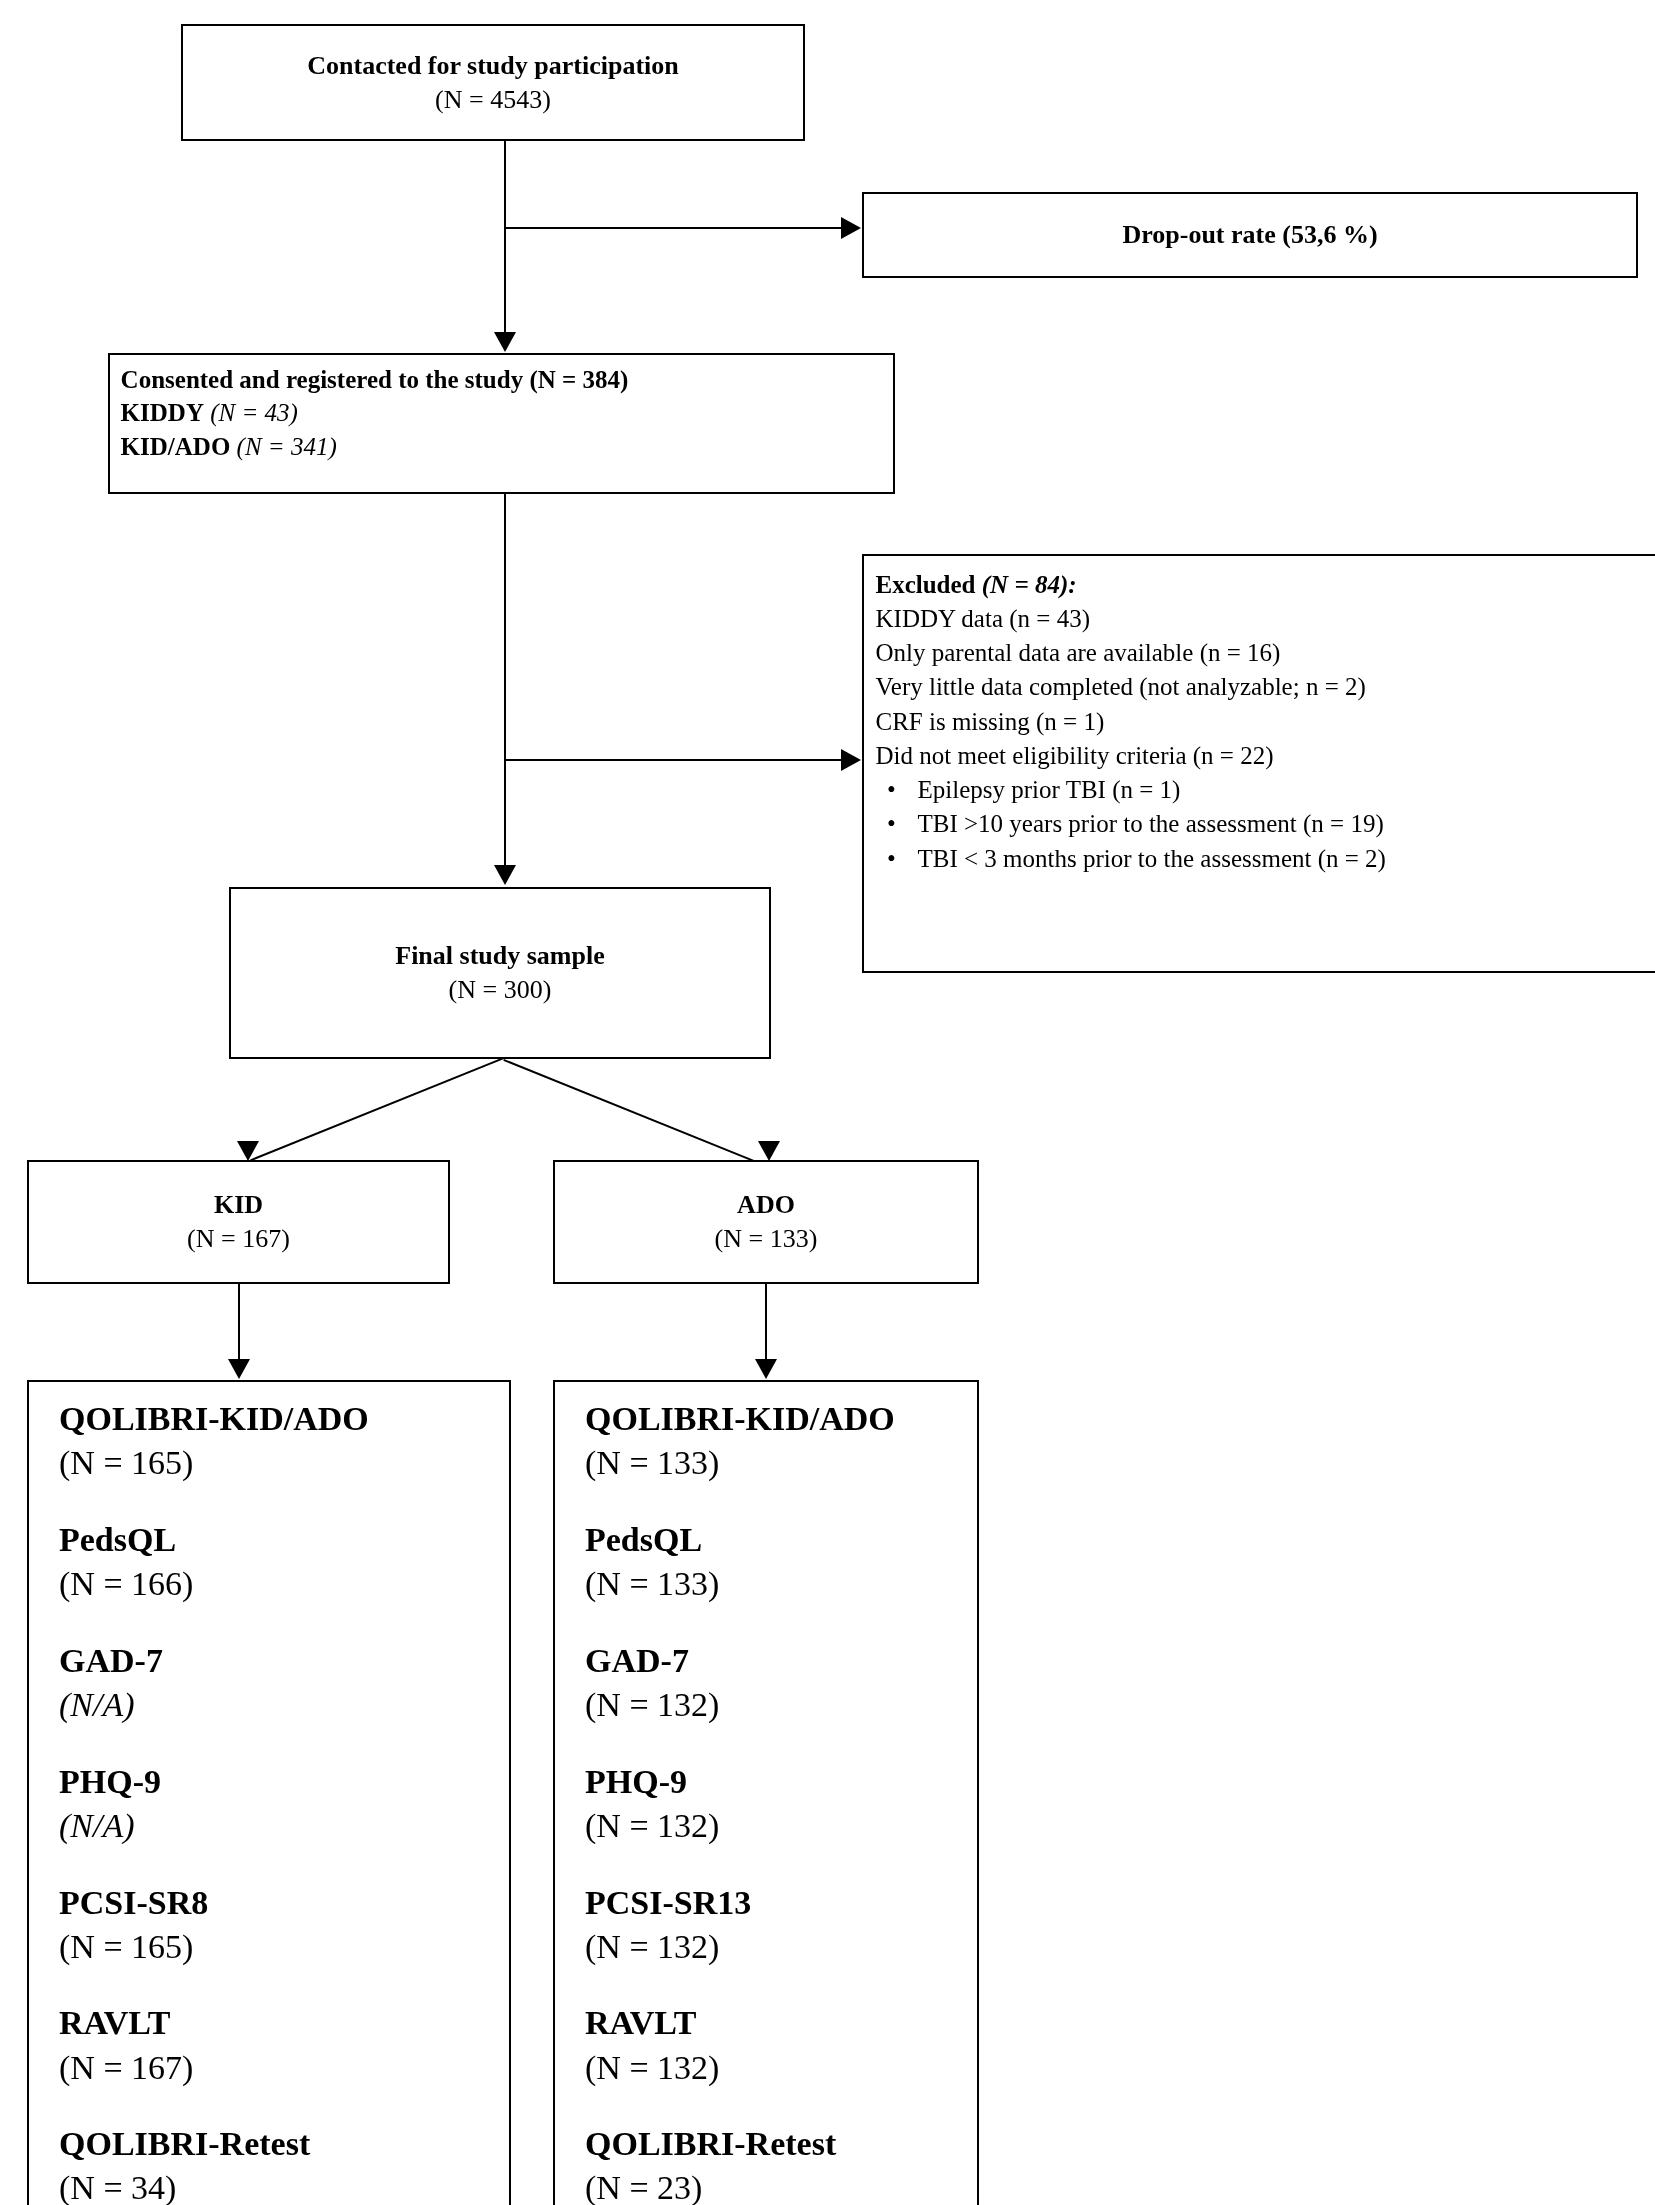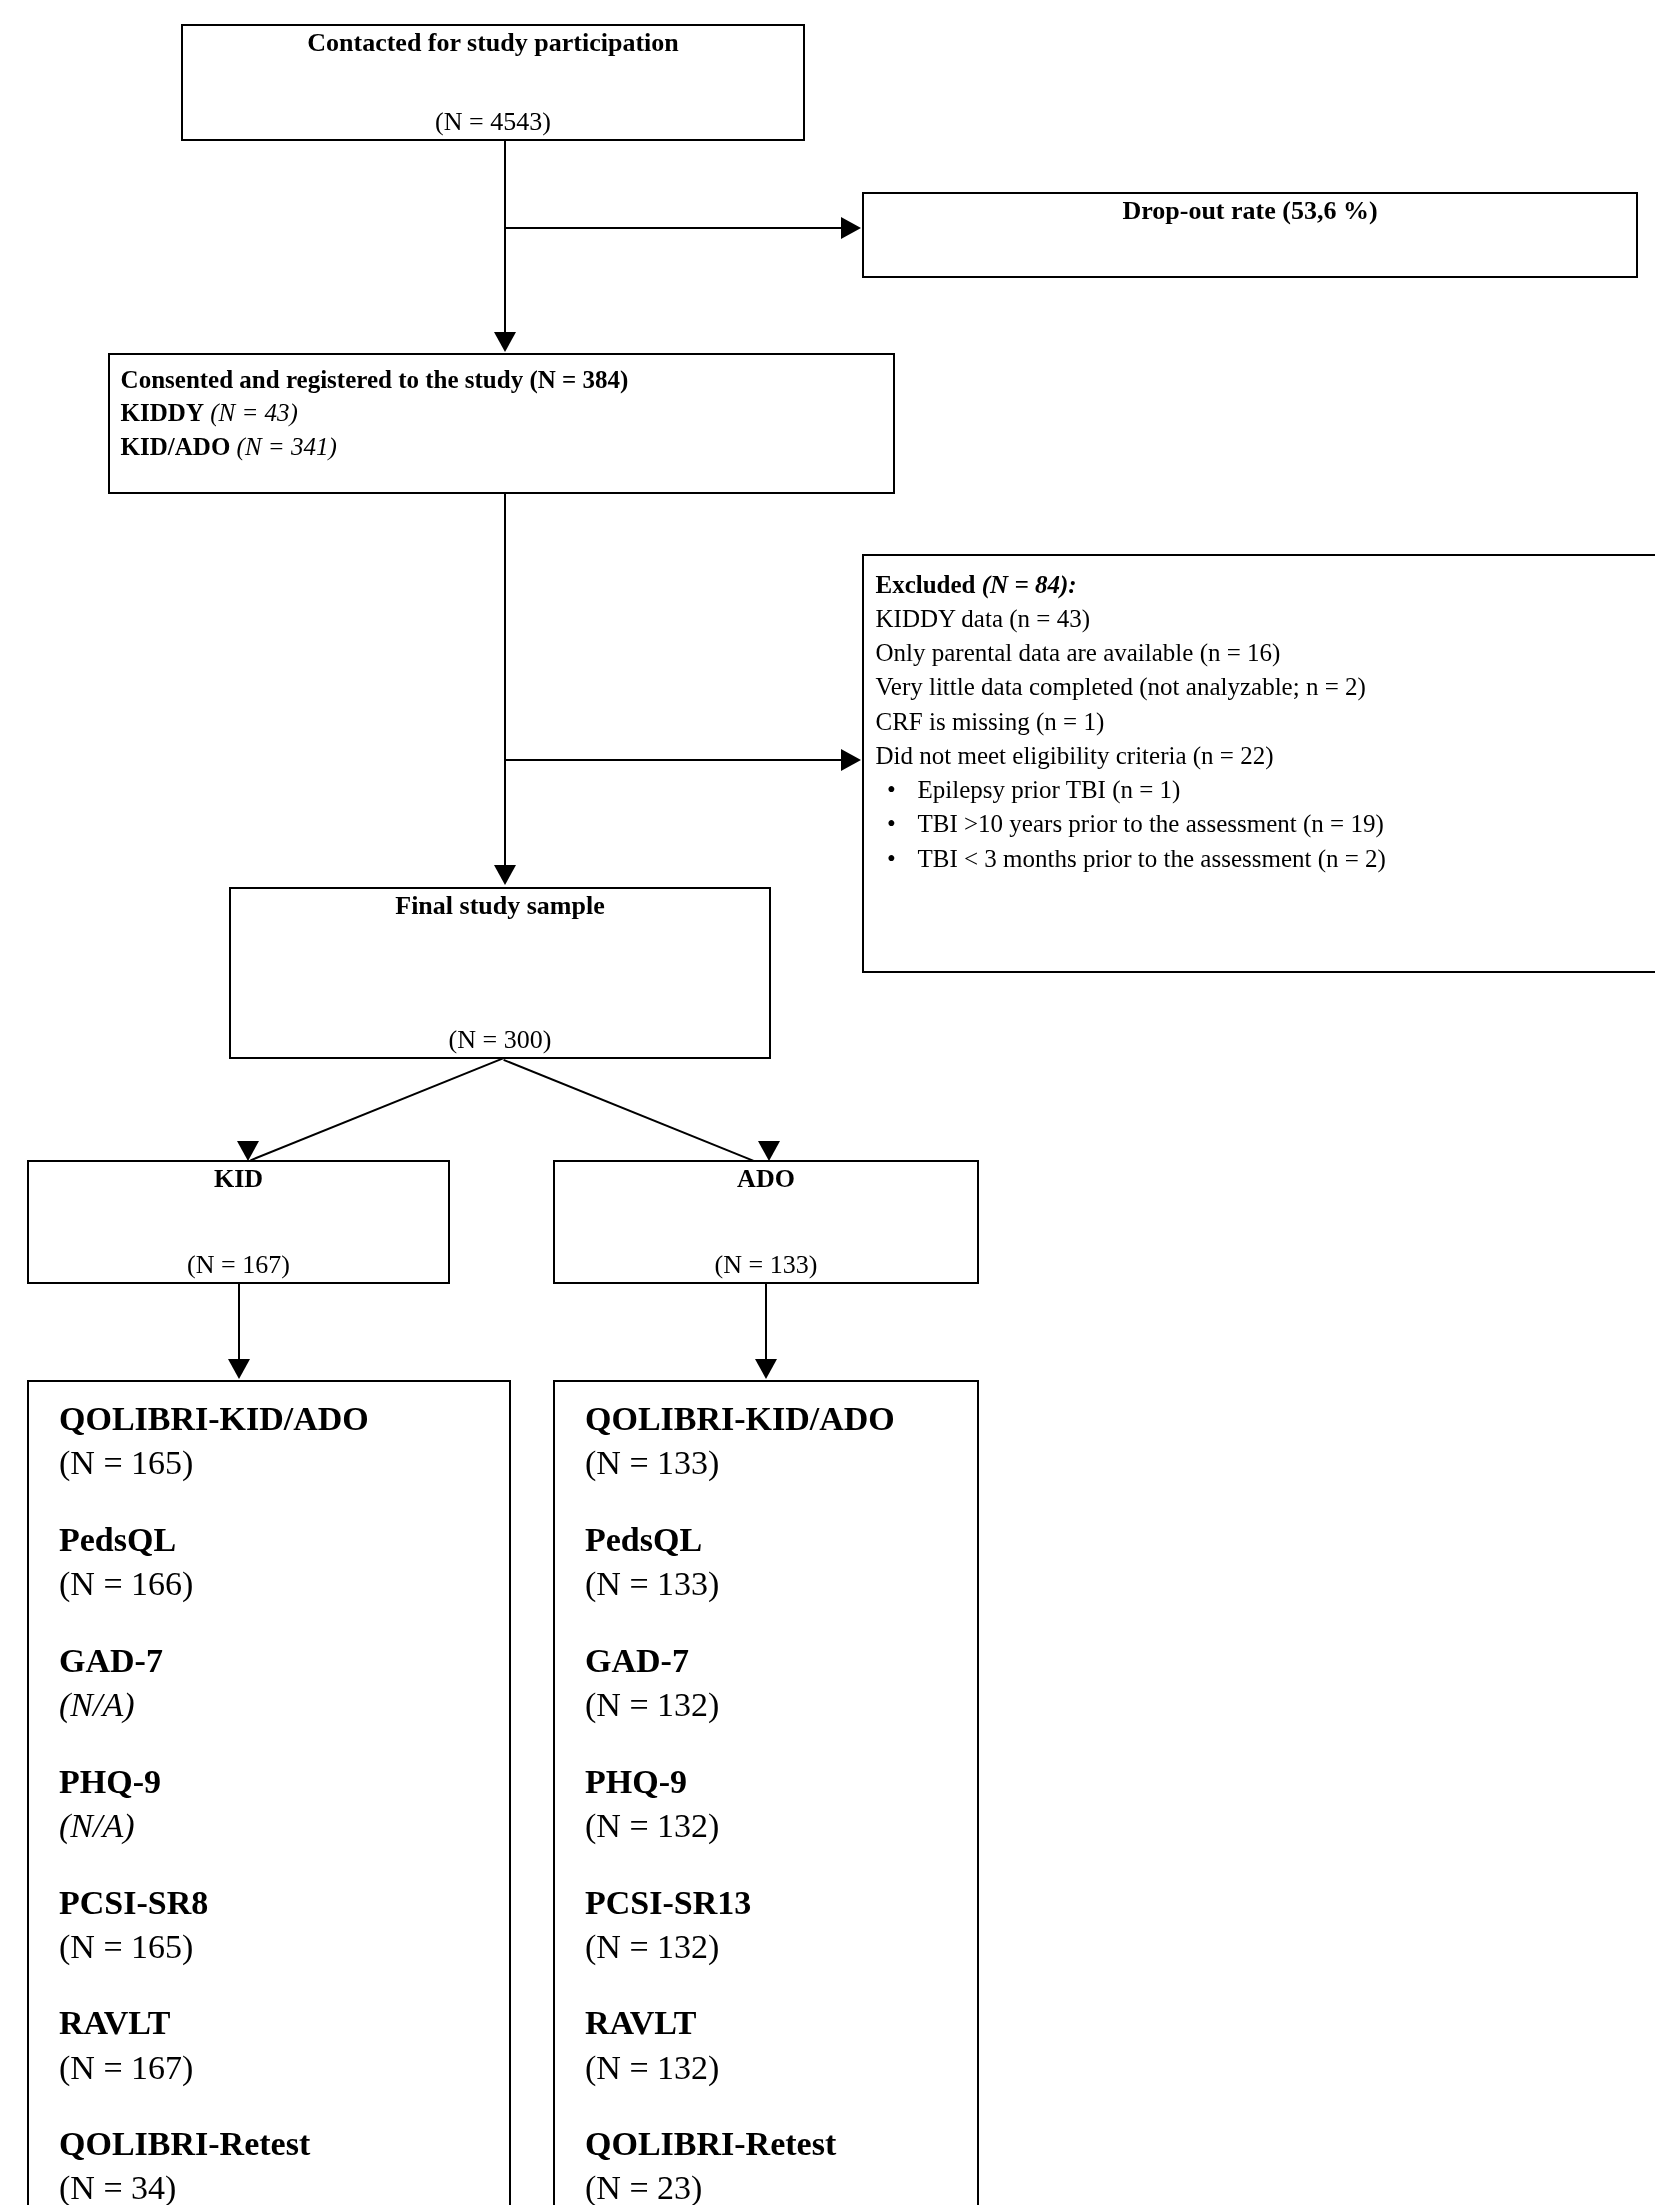--- a/index.html
+++ b/index.html
@@ -1,21 +1,21 @@
 <!DOCTYPE html>
 <html style="font-size:7px"><head>
 <meta charset="utf-8">
 <style>
   html,body{margin:0;padding:0;background:#fff;}
   body{font-family:"Liberation Serif",serif;color:#000;}
   #canvas{position:relative;width:1656px;height:2301px;background:#fff;overflow:hidden;}
 
   .box{position:absolute;background:#fff;border:2.2px solid #000;box-sizing:border-box;}
   .box .inner{position:absolute;inset:0;display:flex;flex-direction:column;}
-  .ctr{align-items:center;justify-content:space-between;text-align:center;}
+  .ctr{align-items:center;justify-content:center;text-align:center;}
   .lft{align-items:flex-start;justify-content:flex-start;text-align:left;}
 
   .ln{display:block;white-space:nowrap;}
   .b{font-weight:bold;}
   .i{font-style:italic;}
 
   
   .t-lg{font-size:26px;line-height:1.30;}
   .t-md{font-size:25px;line-height:1.33;}
   .t-ex{font-size:25px;line-height:1.37;}

